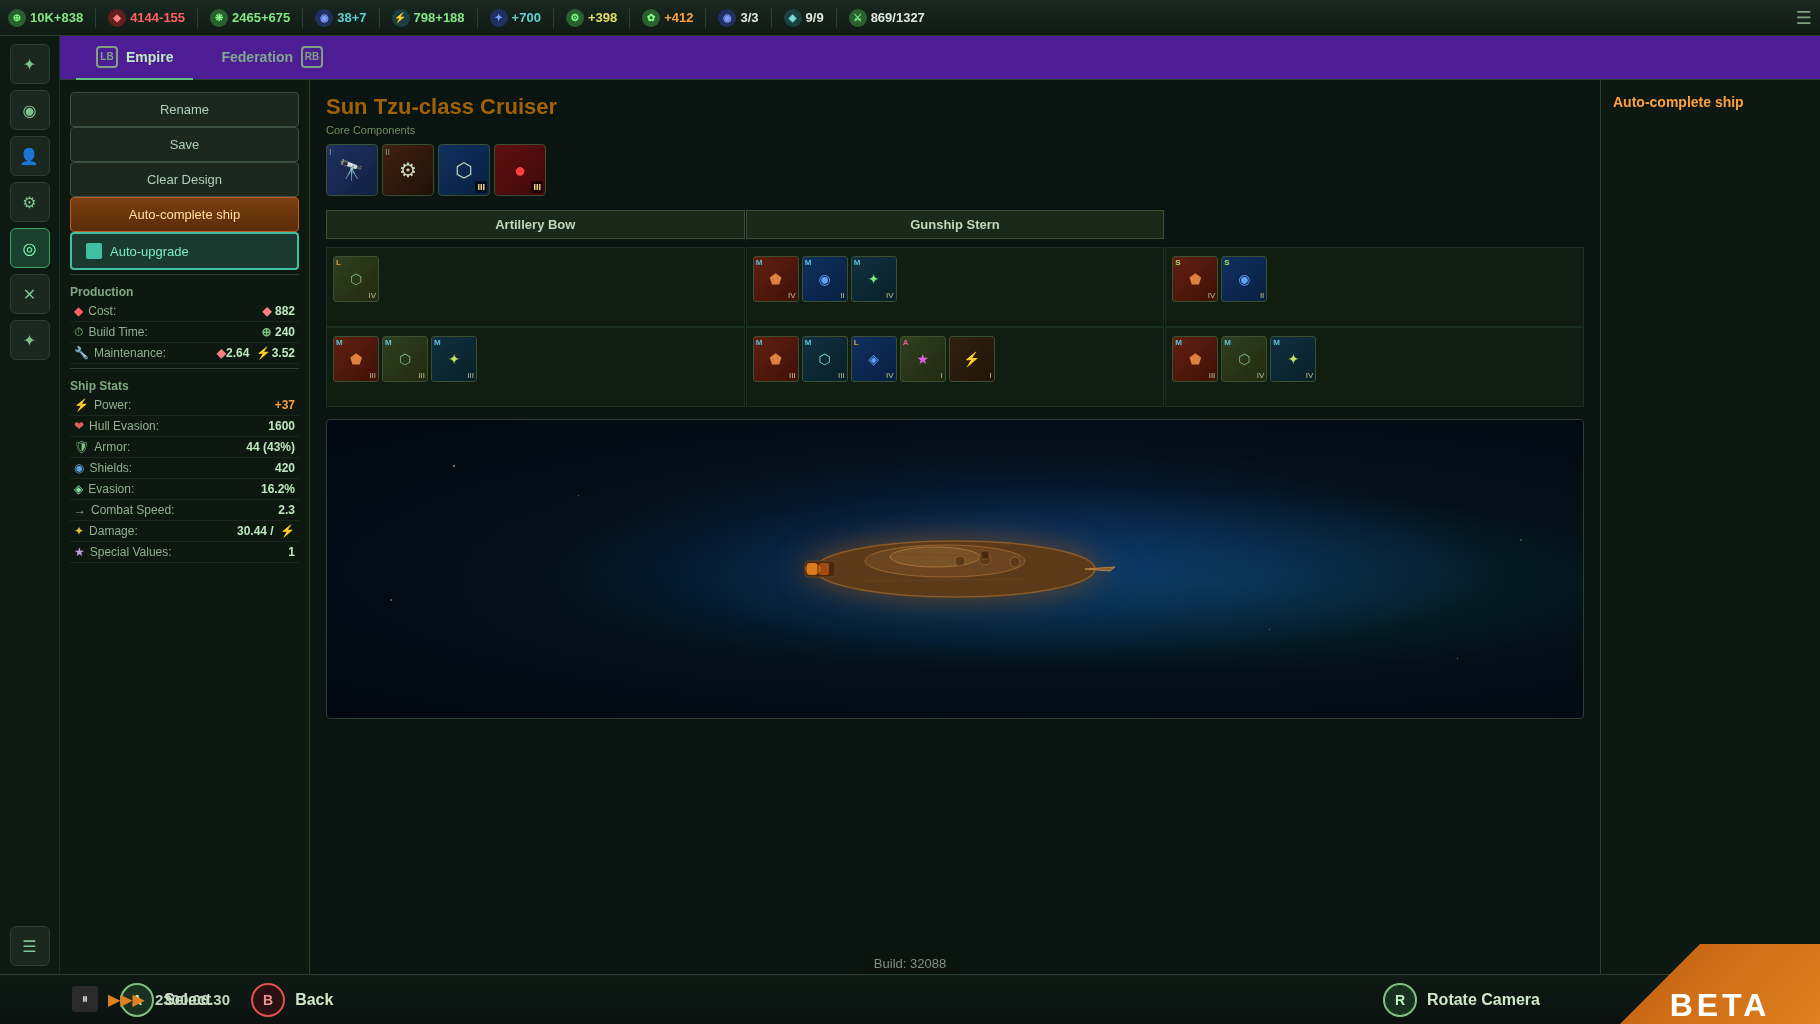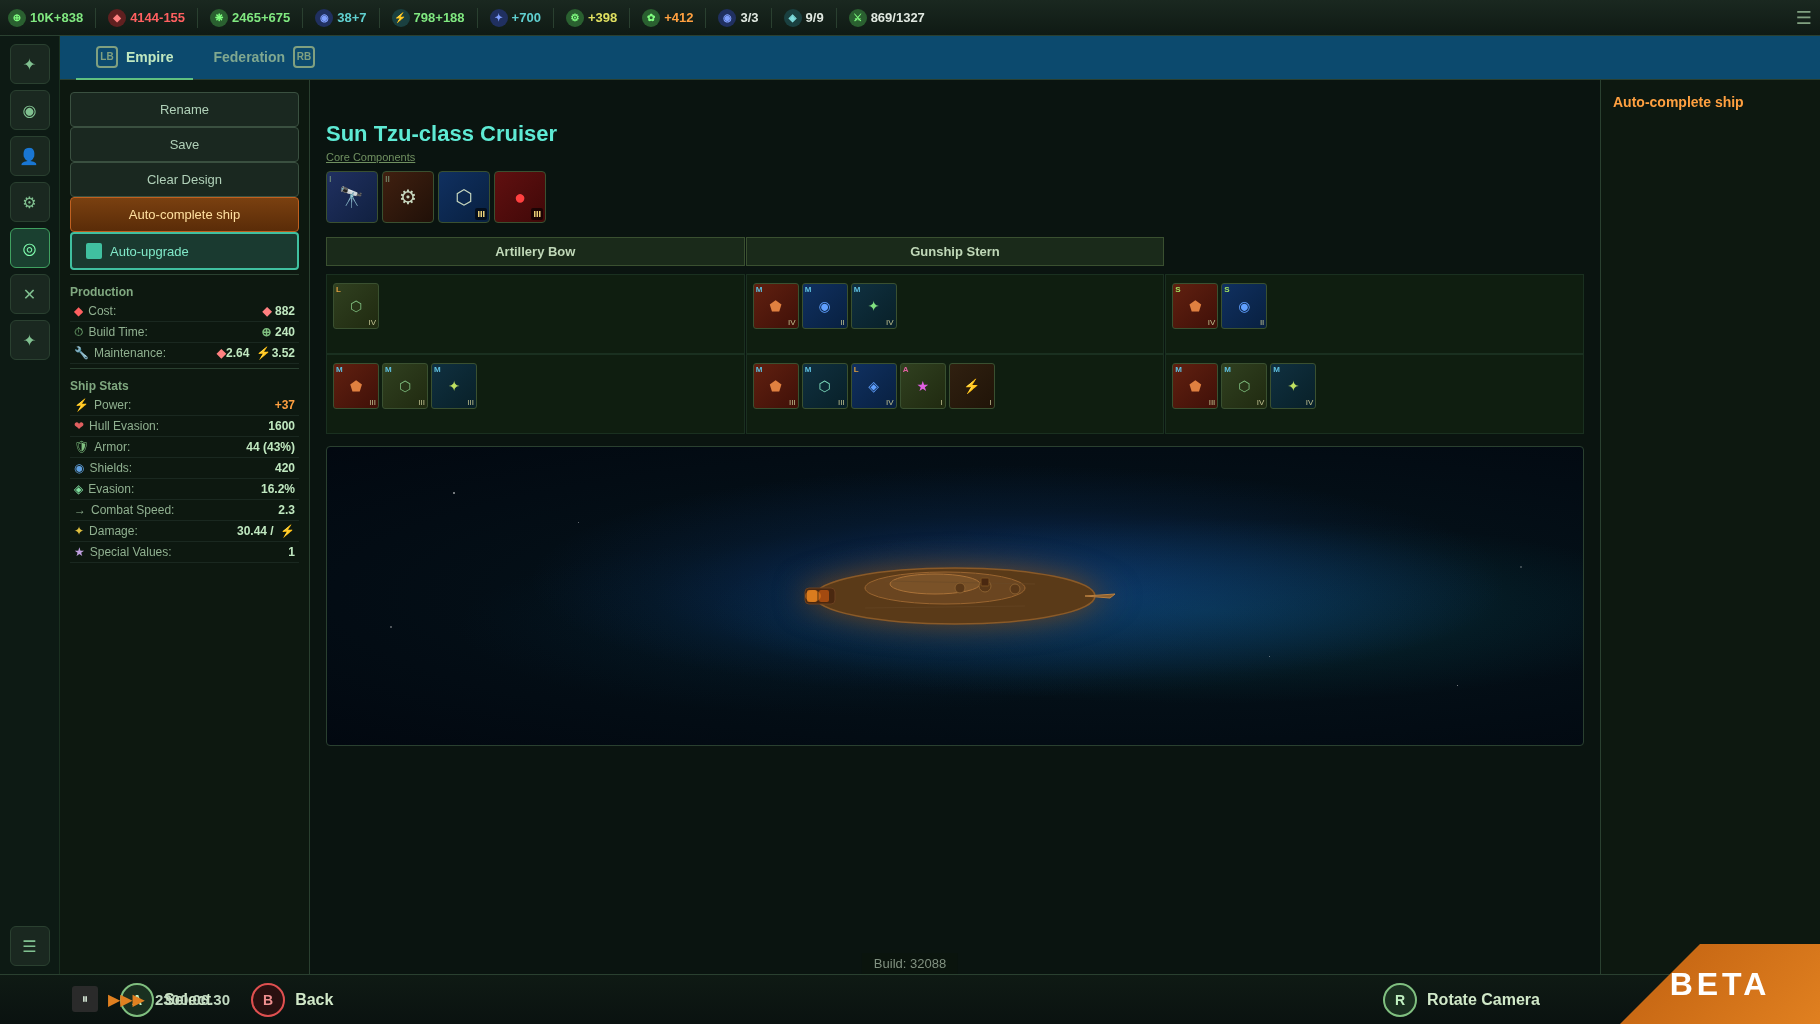--- a/index.html
+++ b/index.html
@@ -103,25 +103,25 @@
       right: 0;
       bottom: 50px;
       display: flex;
       flex-direction: column;
     }
 
     
     .tabs-row {
       display: flex;
       align-items: center;
-      background: #0c4a6e;
+      background: #4c1d95;
       border-bottom: 1px solid #2a4030;
       height: 44px;
       padding: 0 16px;
-      gap: 0;
+      gap: 8px;
     }
     .tab-btn {
       padding: 0 20px;
       height: 44px;
       display: flex;
       align-items: center;
       font-size: 14px;
       font-weight: 600;
       cursor: pointer;
       border-bottom: 2px solid transparent;
@@ -225,29 +225,27 @@
     .center-panel {
       flex: 1;
       background: #0a1410;
       padding: 14px 16px;
       overflow-y: auto;
       position: relative;
     }
     .ship-title {
       font-size: 22px;
       font-weight: 700;
-      color: #5eead4;
+      color: #a16207;
       margin-bottom: 4px;
-      margin-top: 27px;
     }
     .section-label {
       font-size: 11px;
       color: #709060;
       margin-bottom: 8px;
-      text-decoration: underline;
     }
     .core-components-row {
       display: flex;
       align-items: center;
       gap: 4px;
       margin-bottom: 14px;
     }
     .component-slot {
       width: 52px;
       height: 52px;
@@ -439,21 +437,21 @@
 
     .beta-banner {
       position: absolute;
       bottom: 0;
       right: 0;
       width: 200px;
       height: 80px;
       background: linear-gradient(135deg, #c06010 0%, #e08020 100%);
       transform: rotate(0deg);
       display: flex;
-      align-items: center;
+      align-items: flex-end;
       justify-content: center;
       font-size: 32px;
       font-weight: 900;
       color: white;
       clip-path: polygon(40% 0%, 100% 0%, 100% 100%, 0% 100%);
       letter-spacing: 4px;
     }
 
     
     .comp-sensor { background: linear-gradient(135deg, #203060, #102040); }

